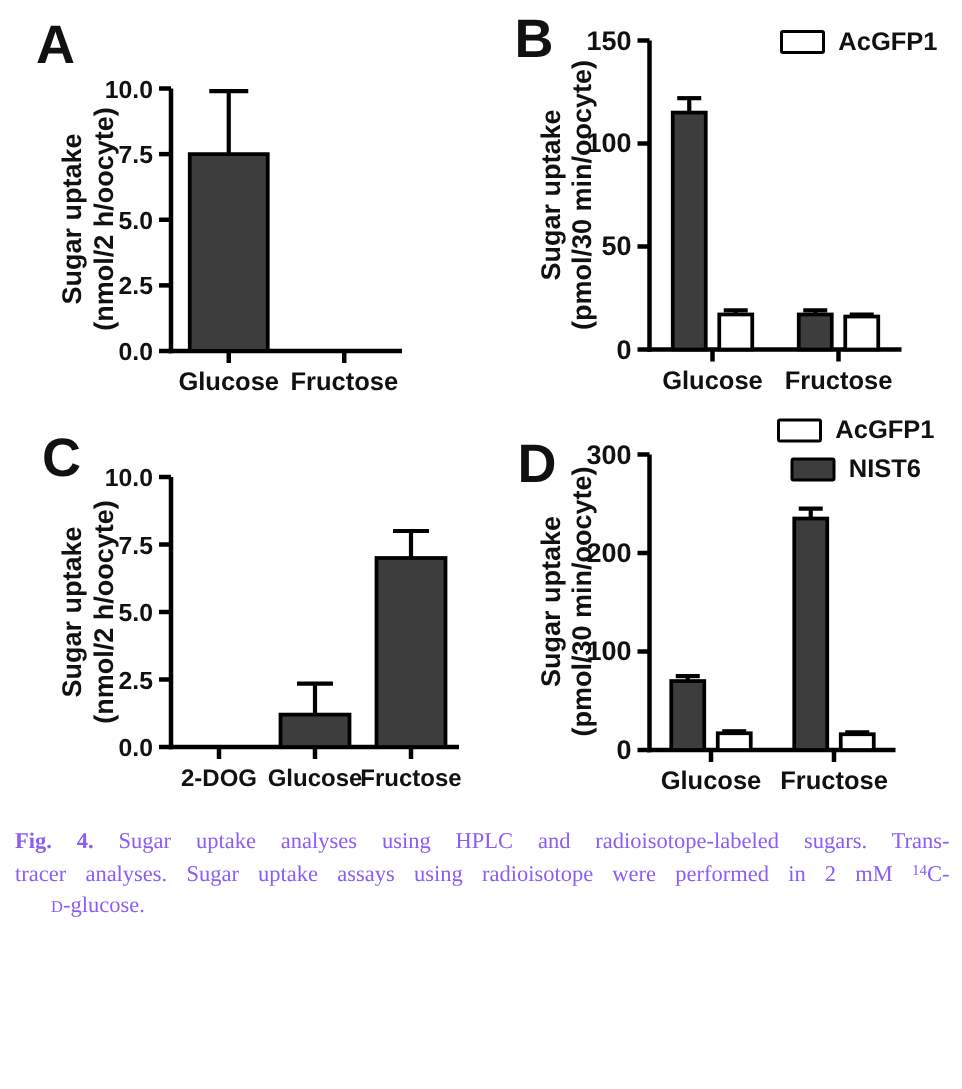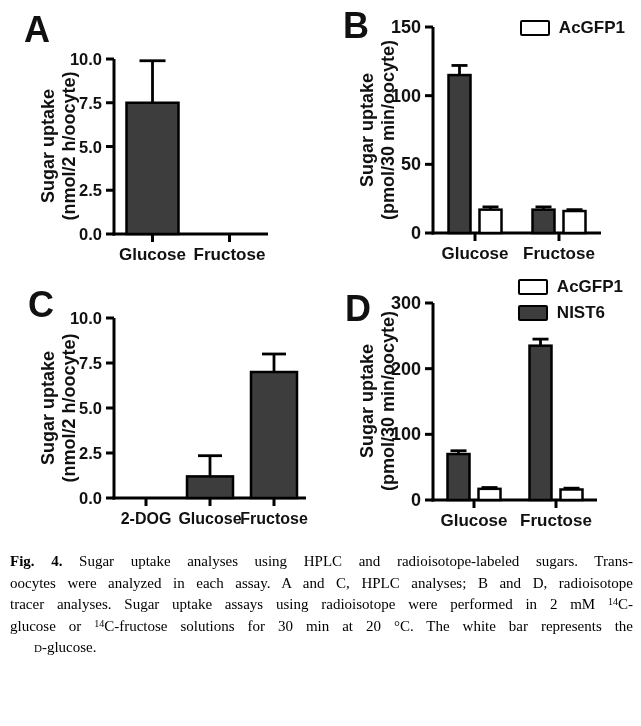--- a/index.html
+++ b/index.html
@@ -11,28 +11,28 @@
   #panel-2{left:2px;top:265px;width:318px;height:283px;}
   #panel-3{left:321px;top:265px;width:320px;height:283px;}
   .panel svg{position:absolute;left:0;top:0;}
   .panel-letter{position:absolute;font-weight:bold;font-size:36px;color:#111;line-height:1;}
   #panel-0 .panel-letter{left:22px;top:10px;}
   #panel-1 .panel-letter{left:22px;top:8px;}
   #panel-2 .panel-letter{left:26px;top:22px;}
   #panel-3 .panel-letter{left:24px;top:26px;}
   .ylabel{position:absolute;transform:rotate(-90deg);text-align:center;
           font-weight:bold;color:#111;font-size:18px;line-height:21px;white-space:nowrap;}
-  .legend{position:absolute;display:flex;flex-direction:column;gap:6px;}
+  .legend{position:absolute;display:flex;flex-direction:column;gap:6px;align-items:center;}
   #panel-1 .legend{top:18px;right:16px;}
   #panel-3 .legend{top:12px;right:18px;}
   .legend-row{display:flex;align-items:center;gap:9px;}
   .legend-swatch{display:inline-block;width:26px;height:12px;border:2.5px solid #000;border-radius:2px;}
   .legend-label{font-weight:bold;font-size:17px;color:#111;}
   .caption{position:absolute;left:10px;top:551px;width:623px;
-           font-family:"Liberation Serif",serif;font-size:15px;line-height:21.5px;color:#000000;}
+           font-family:"Liberation Serif",serif;font-size:15px;line-height:21.5px;color:#8b5cf6;}
   .cap-line{text-align:justify;text-align-last:justify;}
   .cap-line.cap-last{text-align-last:left;margin-left:24px;}
   .rb{font-weight:bold;}
   .ri{font-style:italic;}
   .rsup{font-size:10px;vertical-align:4px;line-height:0;margin-top:20px;}
   .rsc{font-variant:small-caps;}
 </style>
 </head>
 <body>
 
@@ -184,19 +184,17 @@
         </div>
         <div class="legend-row">
           <span class="legend-swatch" style="background: rgb(61, 61, 61);"></span>
           <span class="legend-label">NIST6</span>
         </div>
       </div>
   </div>
 
   <div class="caption">
       <div class="cap-line"><span class="rb">Fig. 4.</span><span> Sugar uptake analyses using HPLC and radioisotope-labeled sugars. Trans-</span></div>
-      <div class="cap-line"><span>oocytes were analyzed in each assay. A and C, HPLC analyses; B and D, radioisotope</span></div>
       <div class="cap-line"><span>tracer analyses. Sugar uptake assays using radioisotope were performed in 2 mM </span><span class="rsup">14</span><span>C-</span></div>
-      <div class="cap-line"><span>glucose or </span><span class="rsup">14</span><span>C-fructose solutions for 30 min at 20 °C. The white bar represents the</span></div>
       <div class="cap-line cap-last"><span class="rsc">d</span><span>-glucose.</span></div>
     </div>
 
 </div>
 
 </body></html>

